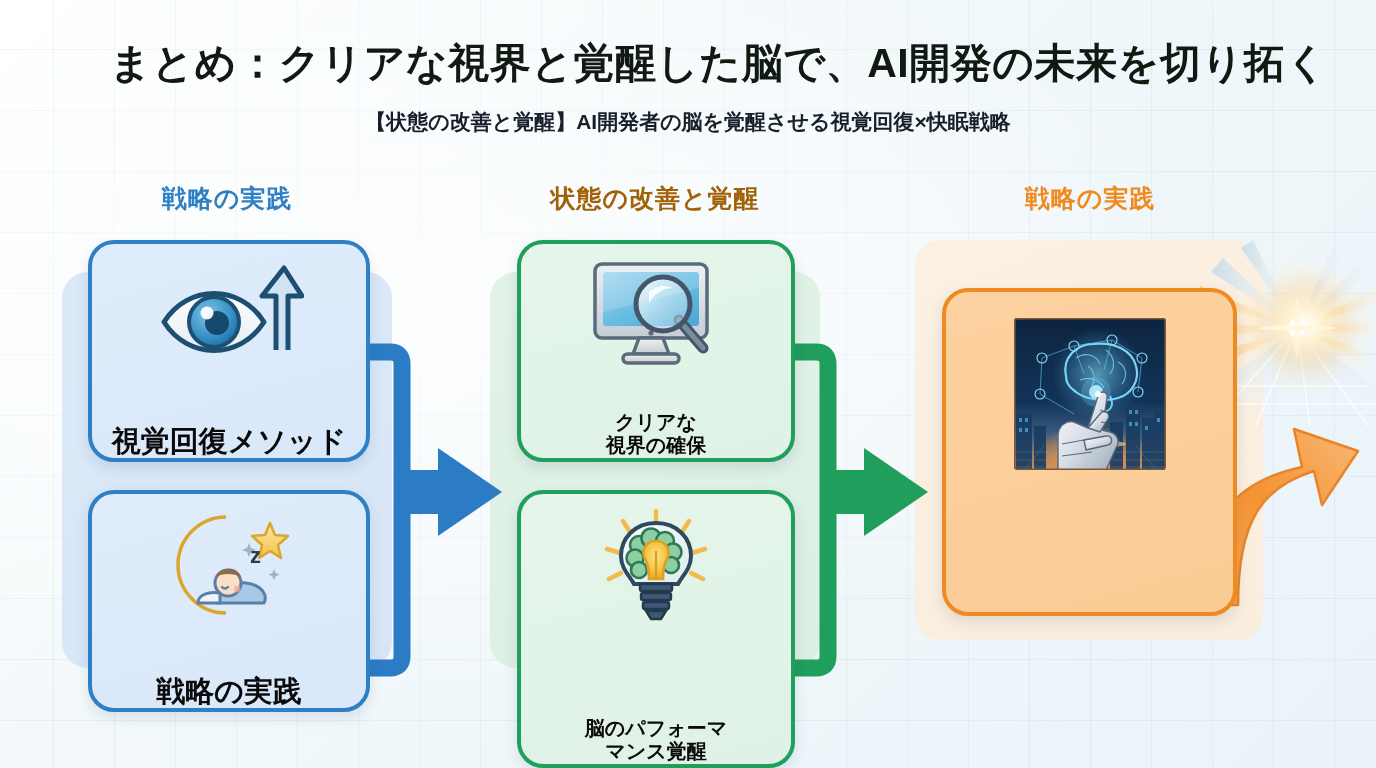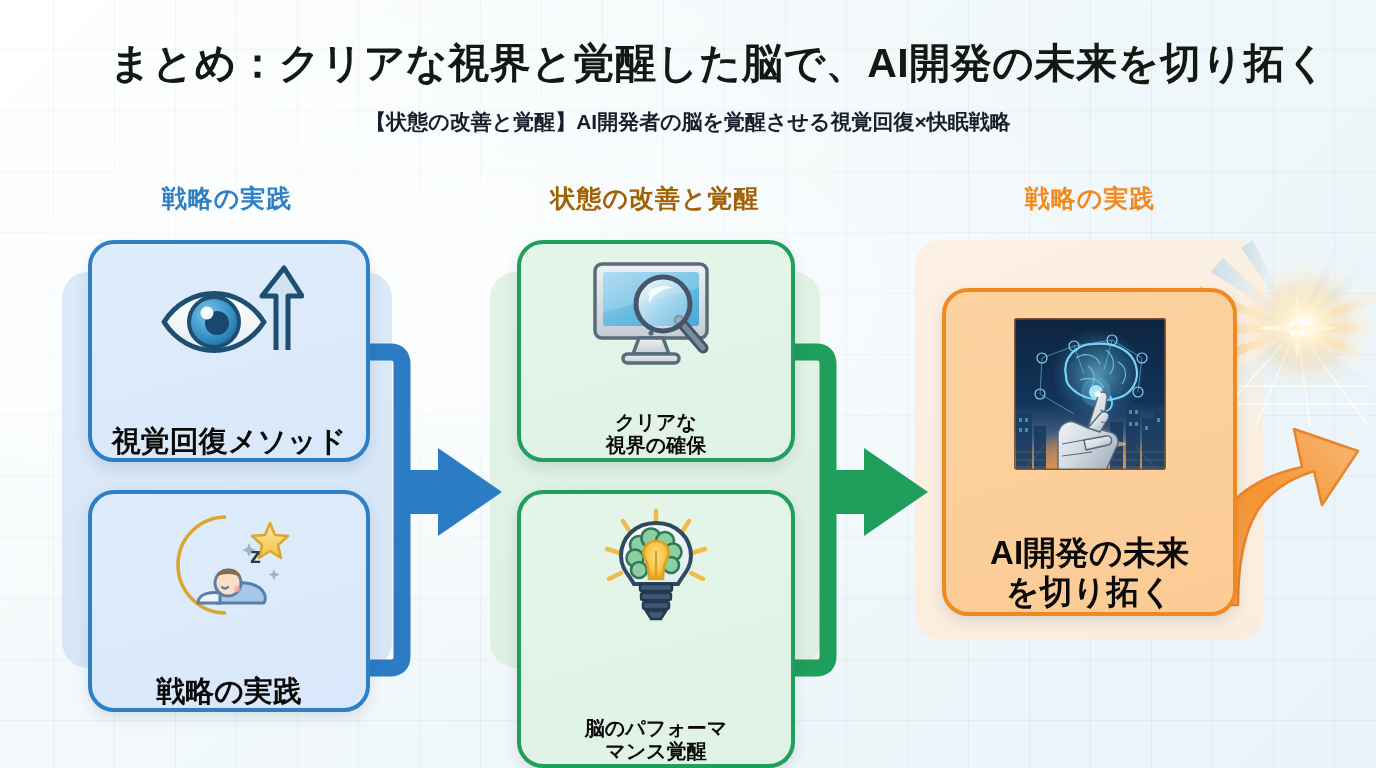--- a/index.html
+++ b/index.html
@@ -518,15 +518,13 @@
           <line x1="48" y1="126" x2="70" y2="122"></line>
           <line x1="48" y1="138" x2="78" y2="134"></line>
           <line x1="86" y1="92" x2="92" y2="94"></line>
           <line x1="87" y1="104" x2="93" y2="105"></line>
         </g>
         <circle cx="84" cy="76" r="3" fill="#ffffff"></circle>
       </g>
       <rect x="0.8" y="0.8" width="150.4" height="150.4" rx="3" fill="none" stroke="#7a5a38" stroke-width="1.6"></rect>
     </svg>
   </div>
-  <div class="label">AI開発の未来
-を切り拓く</div>
 </div>
 
 </body></html>

